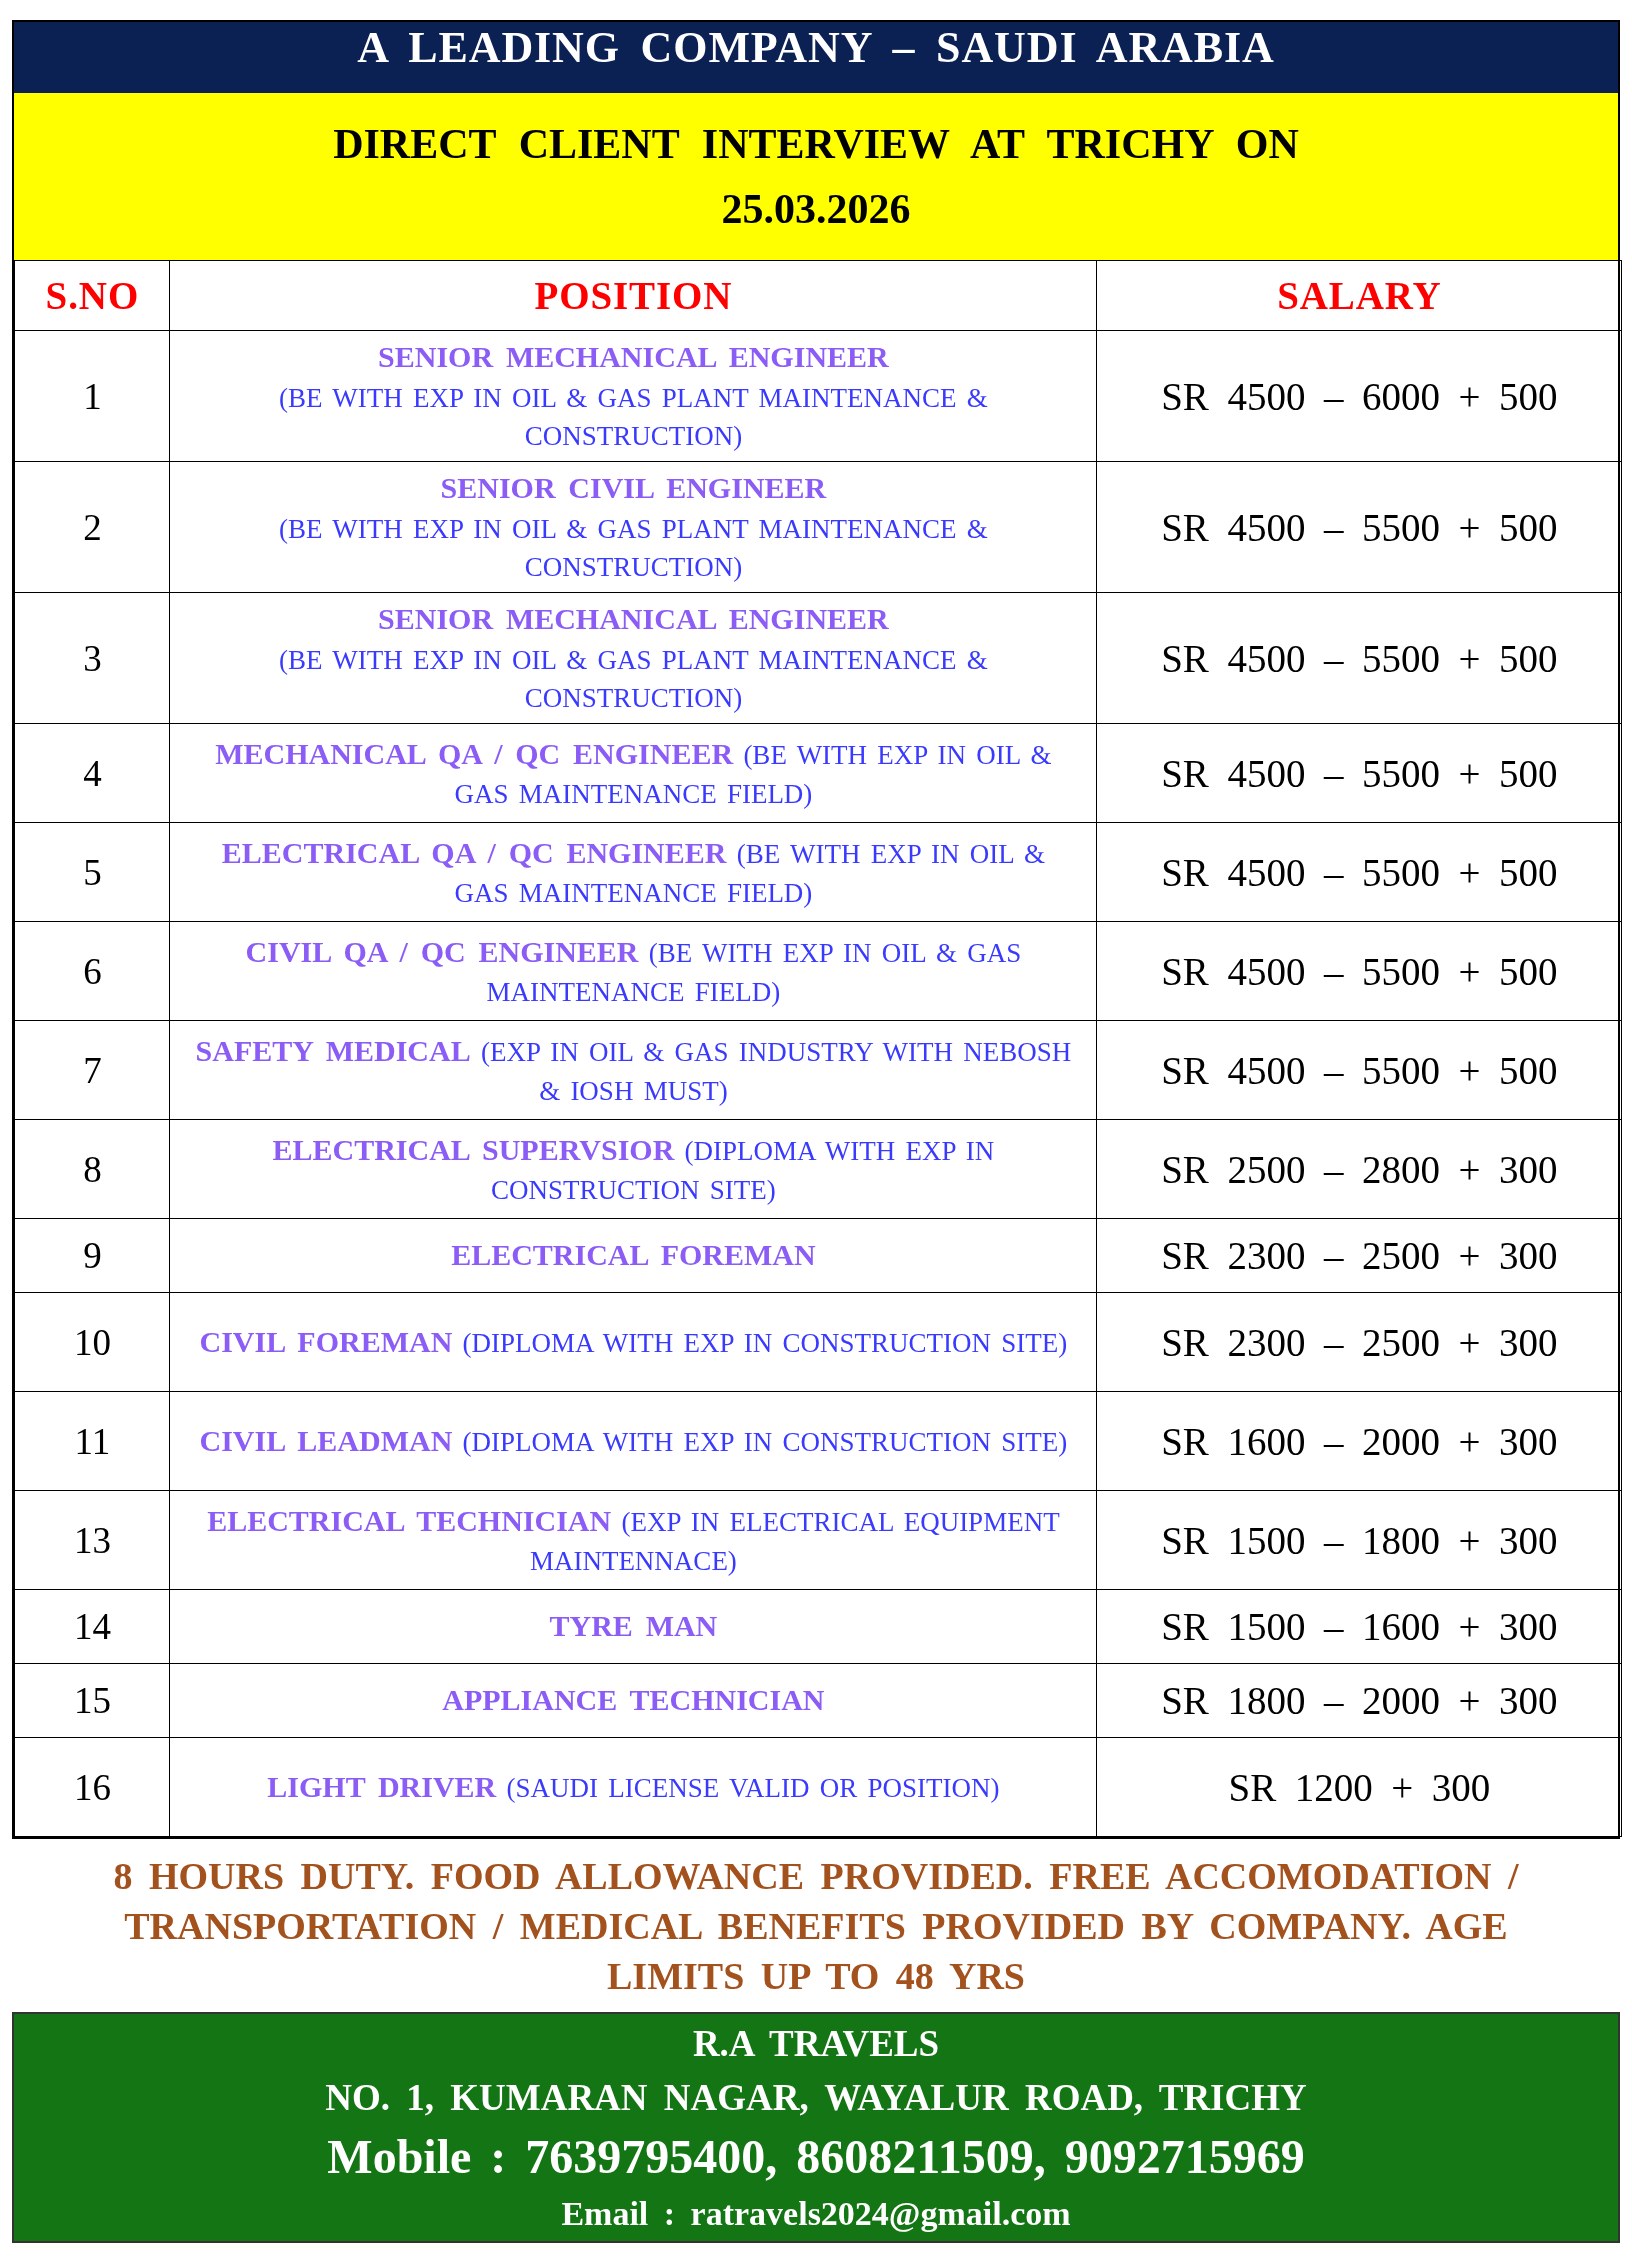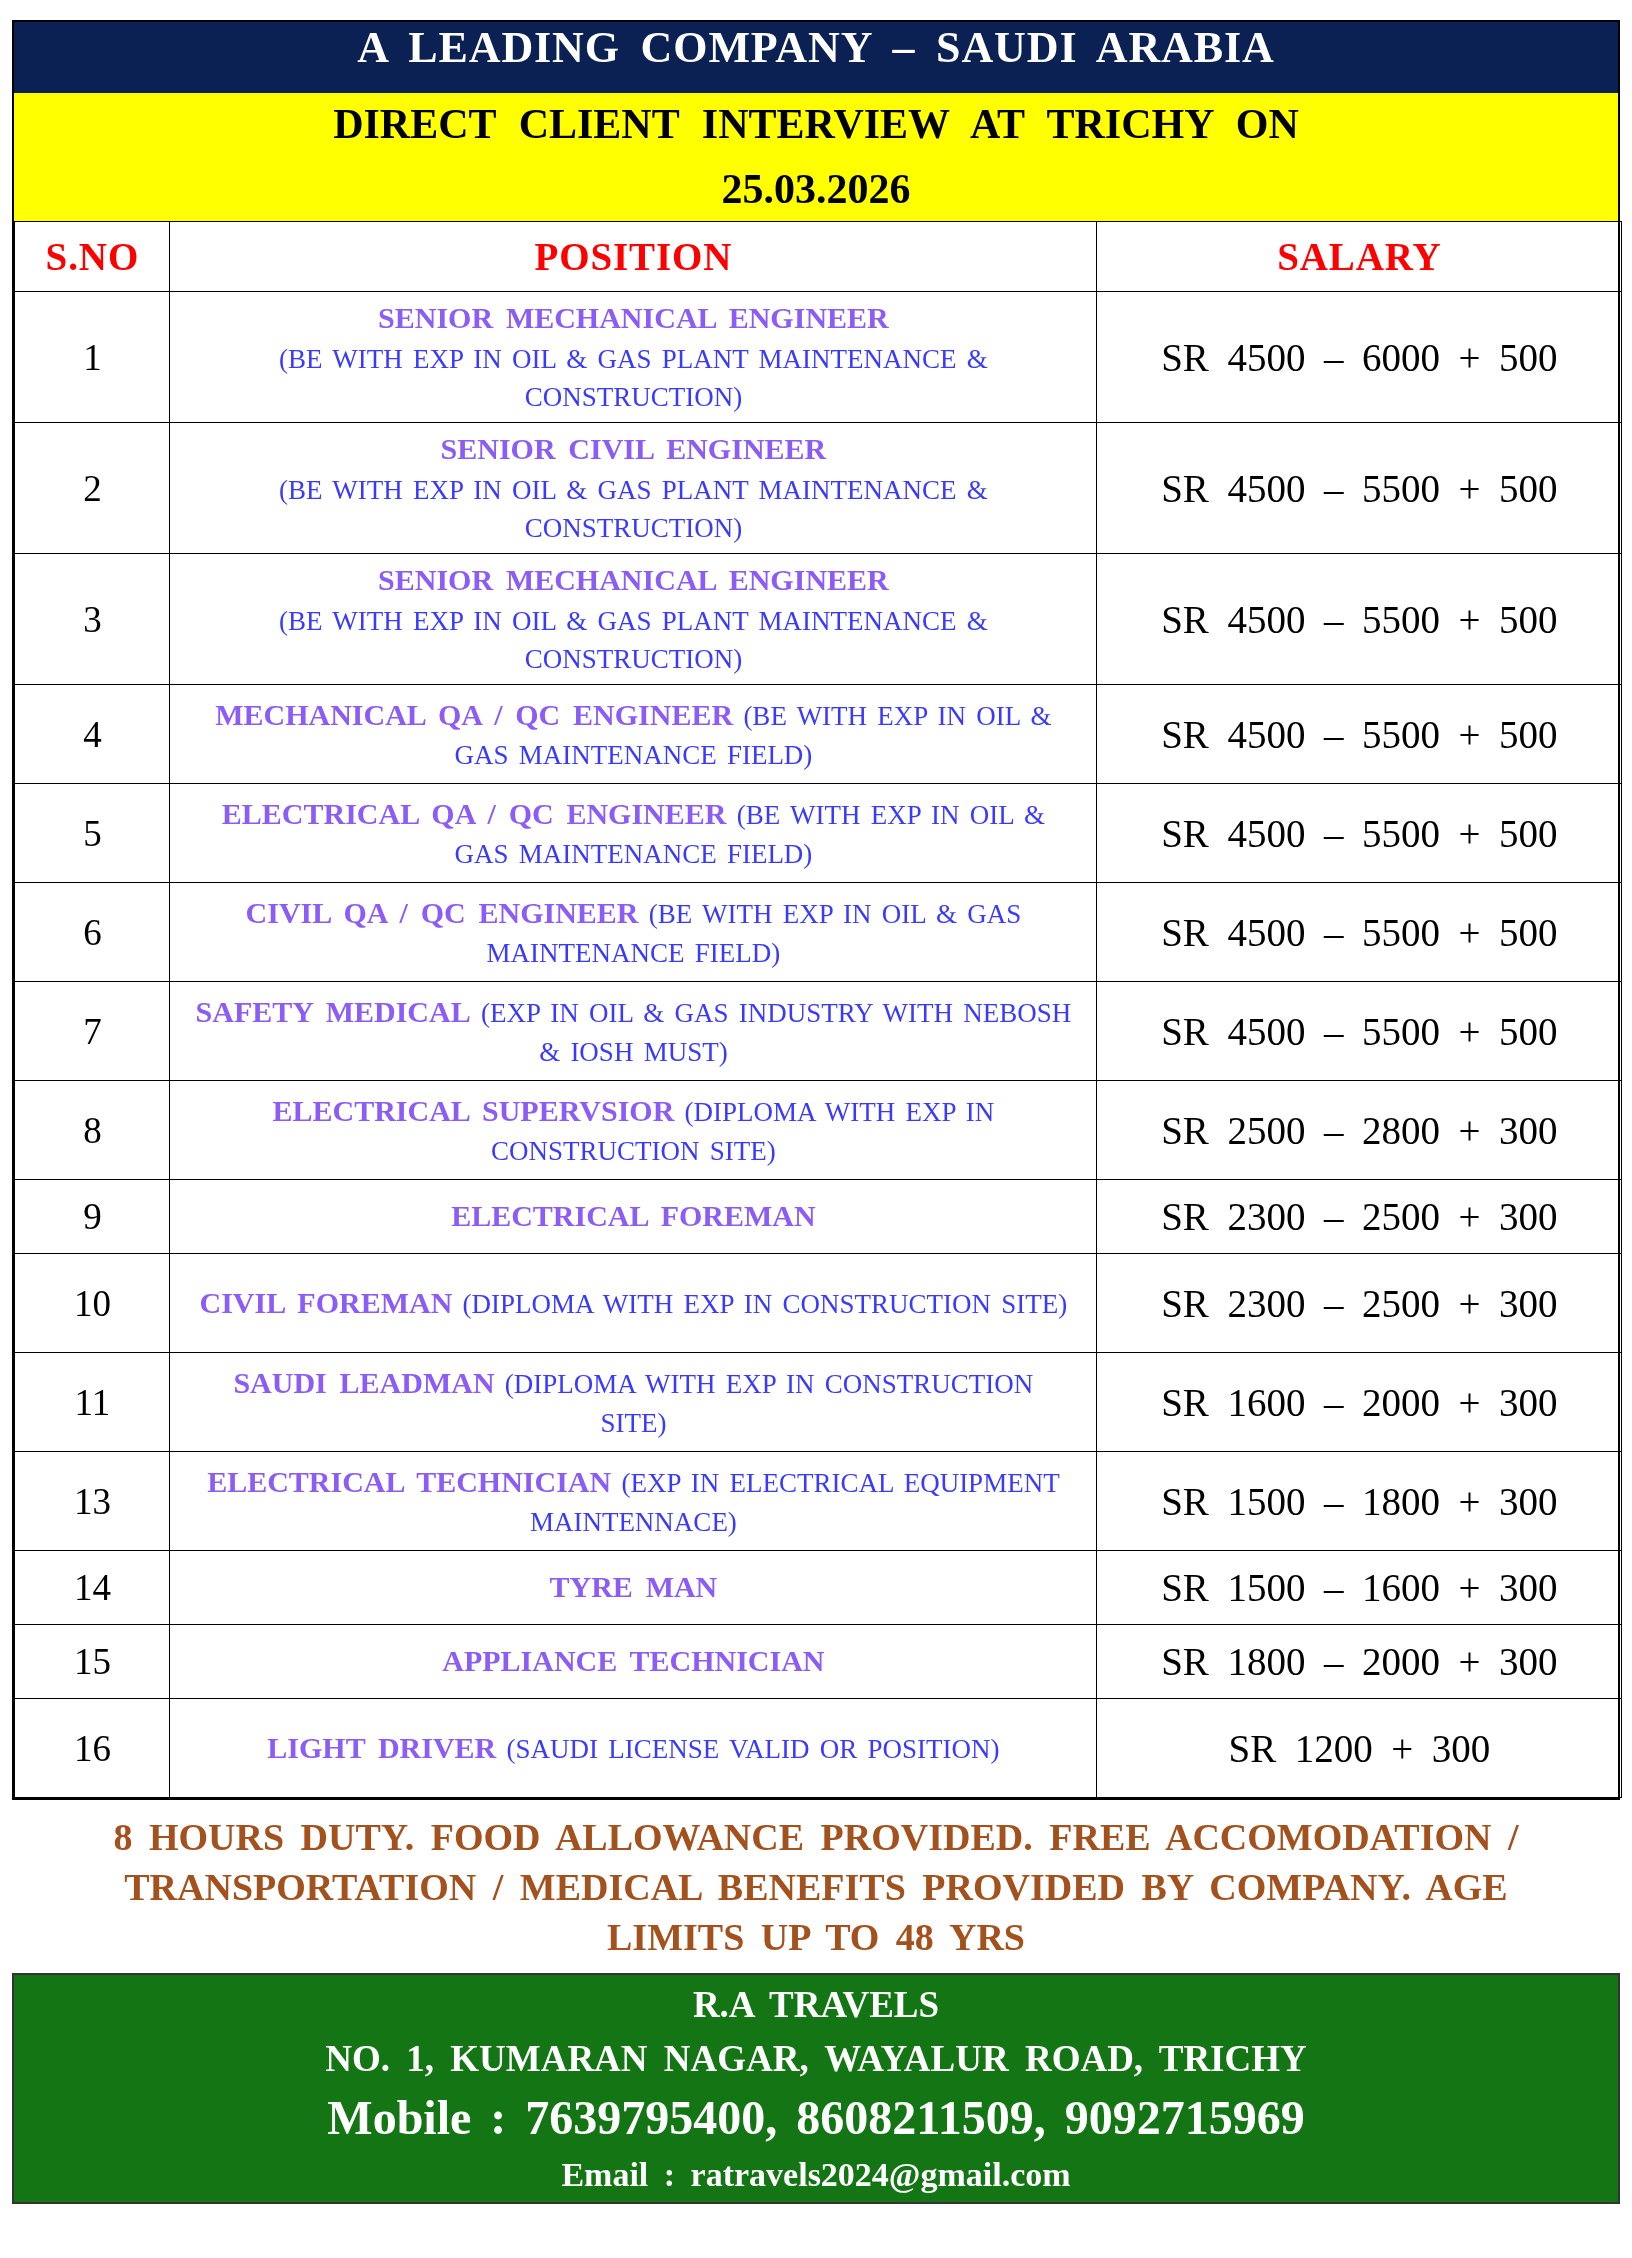--- a/index.html
+++ b/index.html
@@ -16,21 +16,21 @@
   .page{width:1632px; height:2258px; padding:20px 12.4px 0 12.4px;}
 
   .top-block{border:2.6px solid var(--line);}
 
   .navy-band{
     background:var(--navy); color:#fff; height:71px;
     display:flex; align-items:flex-start; justify-content:center;
     font-size:44px; font-weight:bold; letter-spacing:0.9px; word-spacing:8.8px;
   }
   .yellow-band{
-    background:var(--yellow); color:#000; height:128px;
+    background:var(--yellow); color:#000; height:167px;
     display:flex; flex-direction:column; align-items:center; justify-content:center;
     font-size:42px; font-weight:bold; word-spacing:12.4px; line-height:65px;
   }
 
   table.positions{width:100%; border-collapse:collapse; table-layout:fixed;}
   table.positions th, table.positions td{
     border:1.8px solid var(--line); vertical-align:middle; text-align:center;
   }
   col.c-sno{width:155px;}
   col.c-pos{width:927px;}
@@ -150,21 +150,21 @@
   </tr>
 
   <tr class="r2">
     <td class="sno">10</td>
     <td class="pos"><span class="title">CIVIL FOREMAN</span><span class="desc"> (DIPLOMA WITH EXP IN CONSTRUCTION SITE)</span></td>
     <td class="sal">SR 2300 – 2500 + 300</td>
   </tr>
 
   <tr class="r2">
     <td class="sno">11</td>
-    <td class="pos"><span class="title">SAUDI LEADMAN</span><span class="desc"> (DIPLOMA WITH EXP IN CONSTRUCTION SITE)</span></td>
+    <td class="pos"><span class="title">CIVIL LEADMAN</span><span class="desc"> (DIPLOMA WITH EXP IN CONSTRUCTION SITE)</span></td>
     <td class="sal">SR 1600 – 2000 + 300</td>
   </tr>
 
 
   <tr class="r2">
     <td class="sno">13</td>
     <td class="pos"><span class="title">ELECTRICAL TECHNICIAN</span><span class="desc"> (EXP IN ELECTRICAL EQUIPMENT MAINTENNACE)</span></td>
     <td class="sal">SR 1500 – 1800 + 300</td>
   </tr>
 

